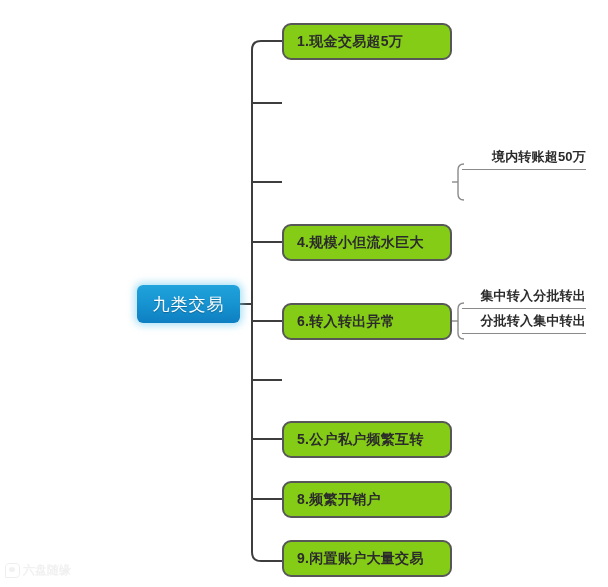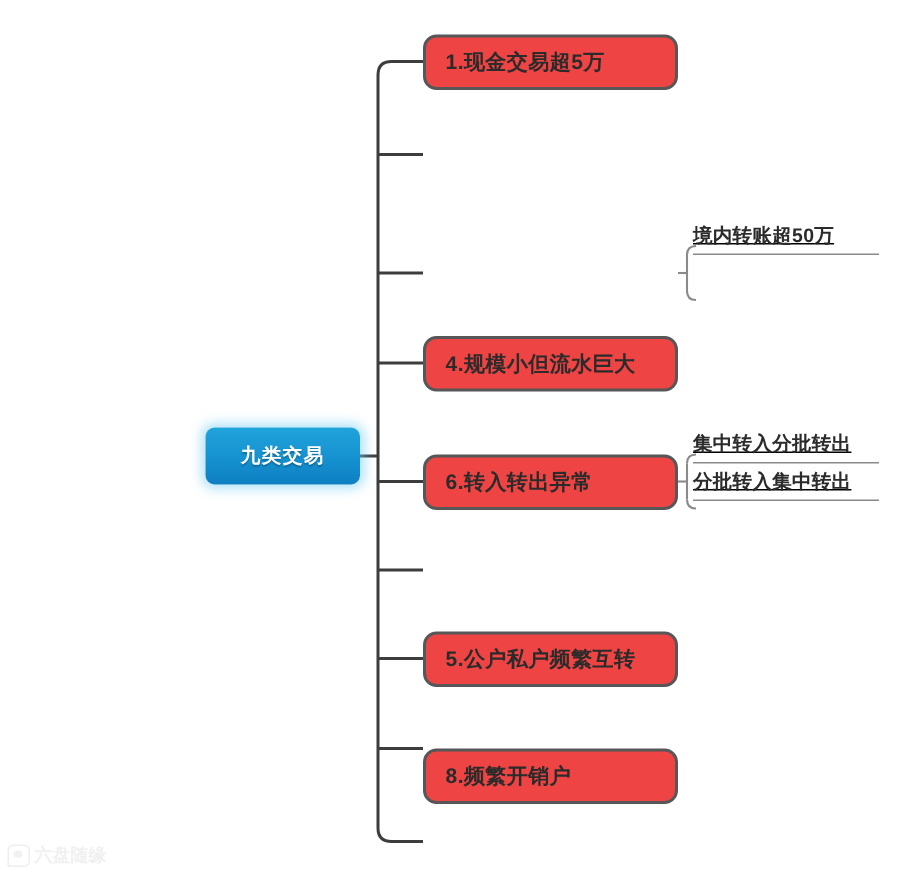--- a/index.html
+++ b/index.html
@@ -27,22 +27,22 @@
     height: 38px;
     border-radius: 6px;
     background: linear-gradient(180deg, #21a3dc 0%, #1795d2 45%, #0e7fc2 100%);
     box-shadow: 0 0 7px 3px rgba(120, 205, 240, 0.55);
     display: flex;
     align-items: center;
     justify-content: center;
   }
   .center-node-label {
     color: #ffffff;
-    font-size: 13px;
-    font-weight: bold;
+    font-size: 17px;
+    font-weight: normal;
     letter-spacing: 1px;
     text-shadow: 0 1px 1px rgba(0,0,0,0.25);
     white-space: nowrap;
   }
 
   
   #connectors {
     position: absolute;
     left: 0;
     top: 0;
@@ -52,21 +52,21 @@
 
   
   .branch-box {
     position: absolute;
     left: 282px;
     width: 170px;
     height: 37px;
     box-sizing: border-box;
     border: 2px solid #575757;
     border-radius: 9px;
-    background: #ef4444;
+    background: #84cc16;
     display: flex;
     align-items: center;
   }
   .branch-label {
     padding-left: 13px;
     font-size: 14px;
     font-weight: bold;
     color: #2b2b2b;
     white-space: nowrap;
     letter-spacing: 0.3px;
@@ -78,22 +78,21 @@
     left: 462px;
   }
   .sub-item {
     position: relative;
     width: 124px;
     height: 25px;
     border-bottom: 1px solid #8a8a8a;
     box-sizing: border-box;
     display: flex;
     align-items: center;
-    justify-content: flex-start;
-    text-decoration: underline;
+    justify-content: flex-end;
   }
   .sub-label {
     font-size: 13px;
     color: #2b2b2b;
     font-weight: bold;
     white-space: nowrap;
     letter-spacing: 0.2px;
   }
 
   
@@ -186,24 +185,27 @@
 
   <div class="branch-box" style="top:303px">
     <span class="branch-label">6.转入转出异常</span>
   </div>
 
 
   <div class="branch-box" style="top:421px">
     <span class="branch-label">5.公户私户频繁互转</span>
   </div>
 
-  <div class="branch-box" style="top:499px">
+  <div class="branch-box" style="top:481px">
     <span class="branch-label">8.频繁开销户</span>
   </div>
 
+  <div class="branch-box" style="top:540px">
+    <span class="branch-label">9.闲置账户大量交易</span>
+  </div>
 
   <div class="sub-group" style="top:145px">
     <div class="sub-item">
       <span class="sub-label">境内转账超50万</span>
     </div>
   </div>
 
   <div class="sub-group" style="top:284px">
     <div class="sub-item">
       <span class="sub-label">集中转入分批转出</span>

